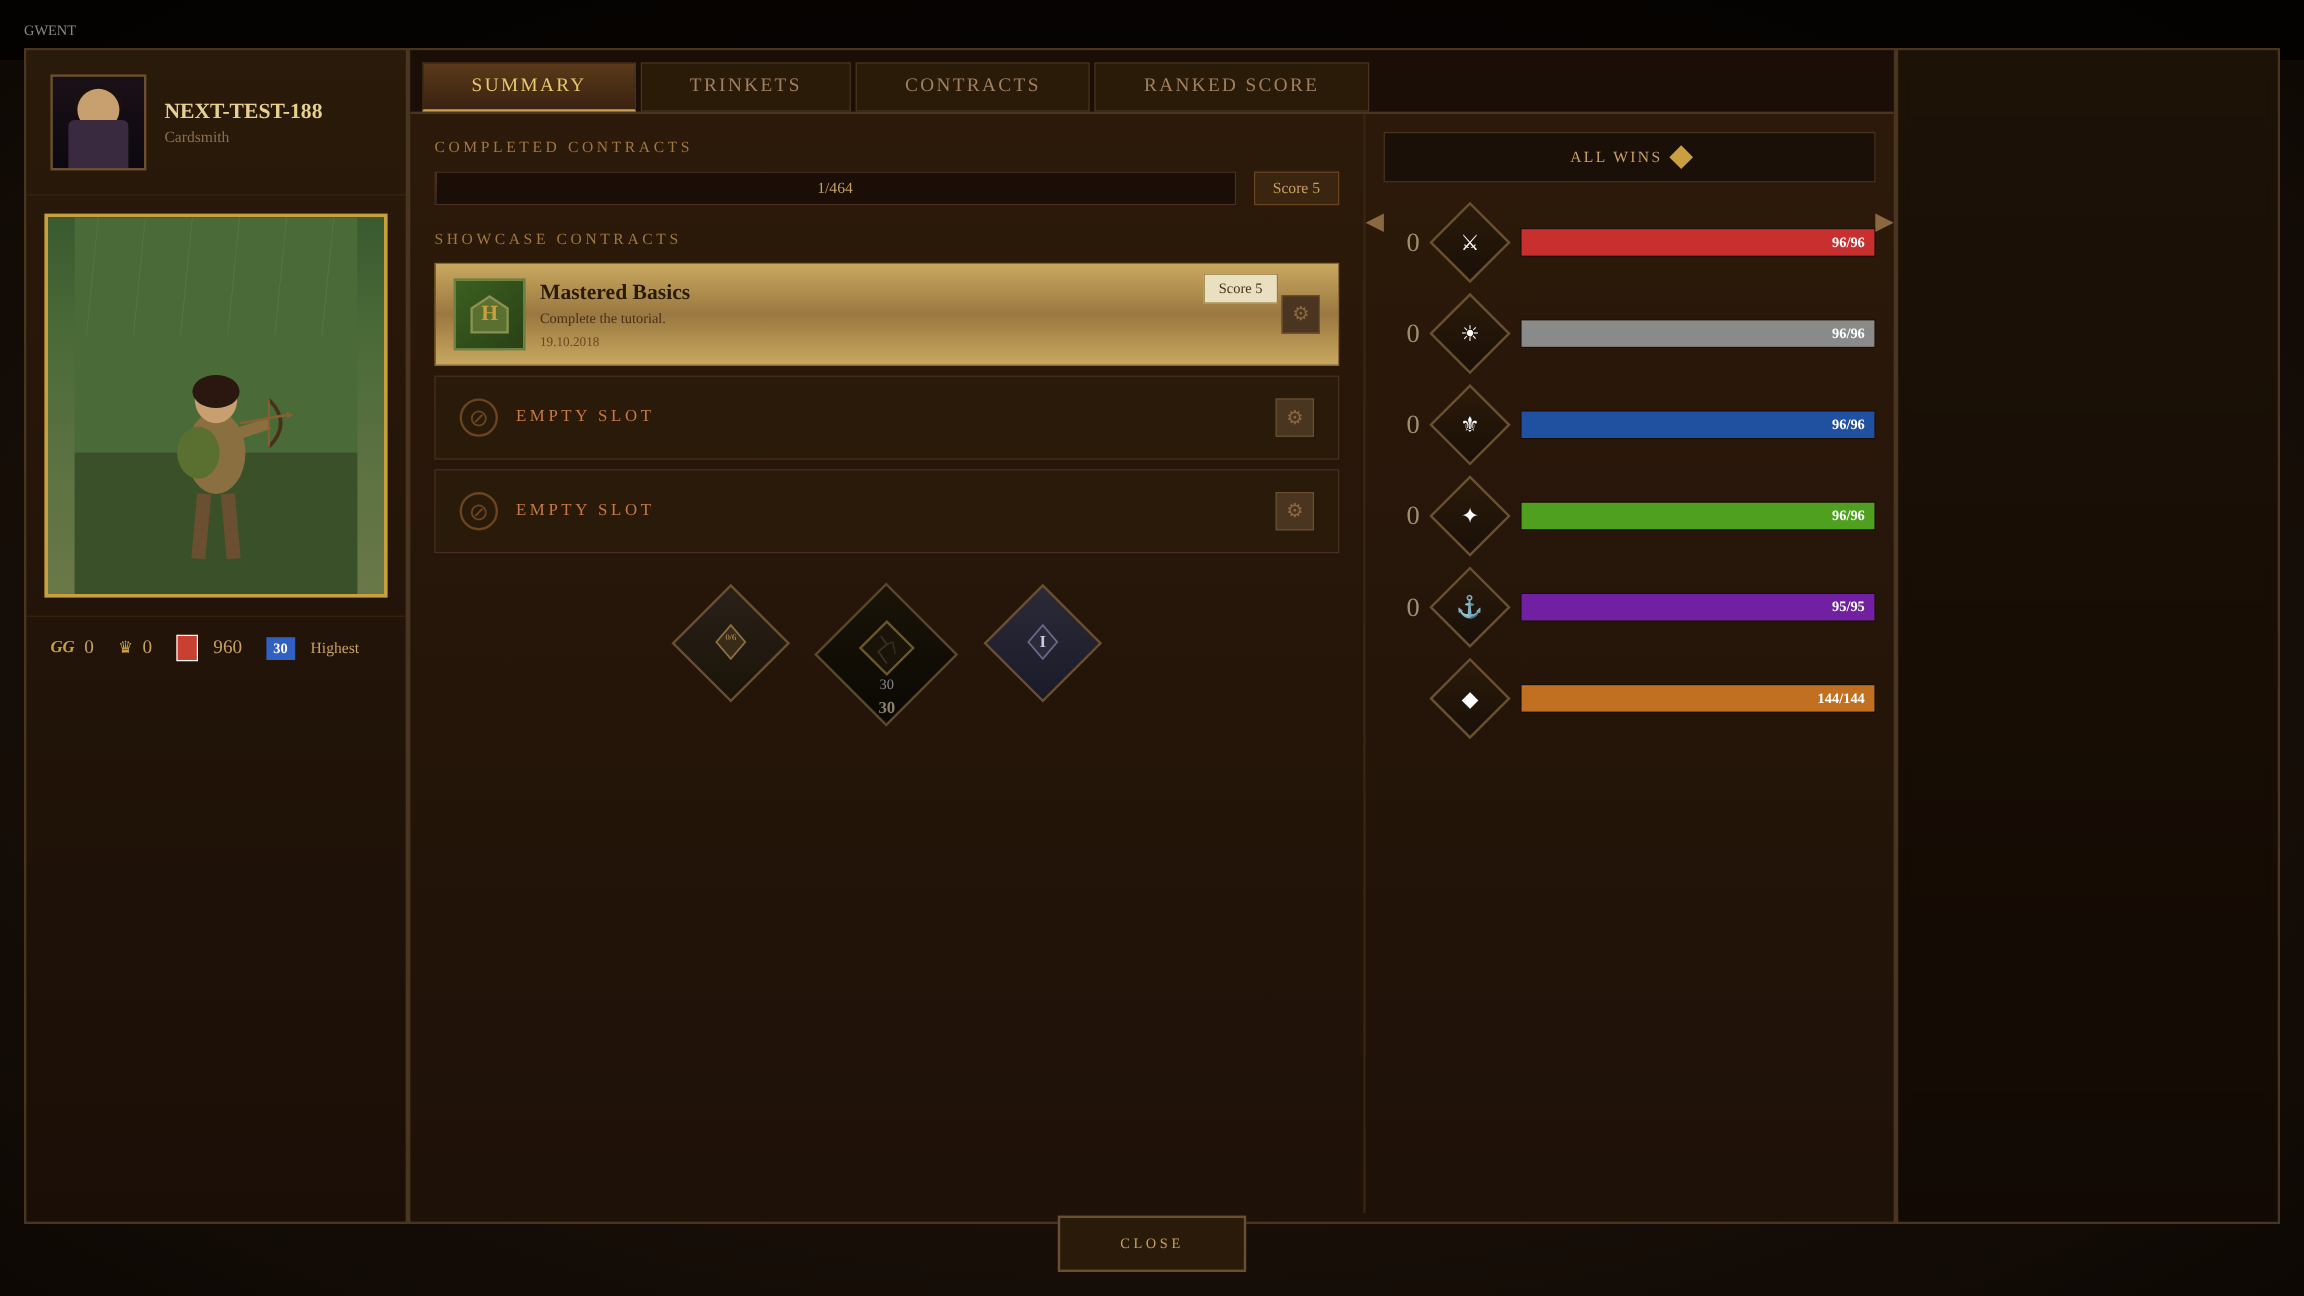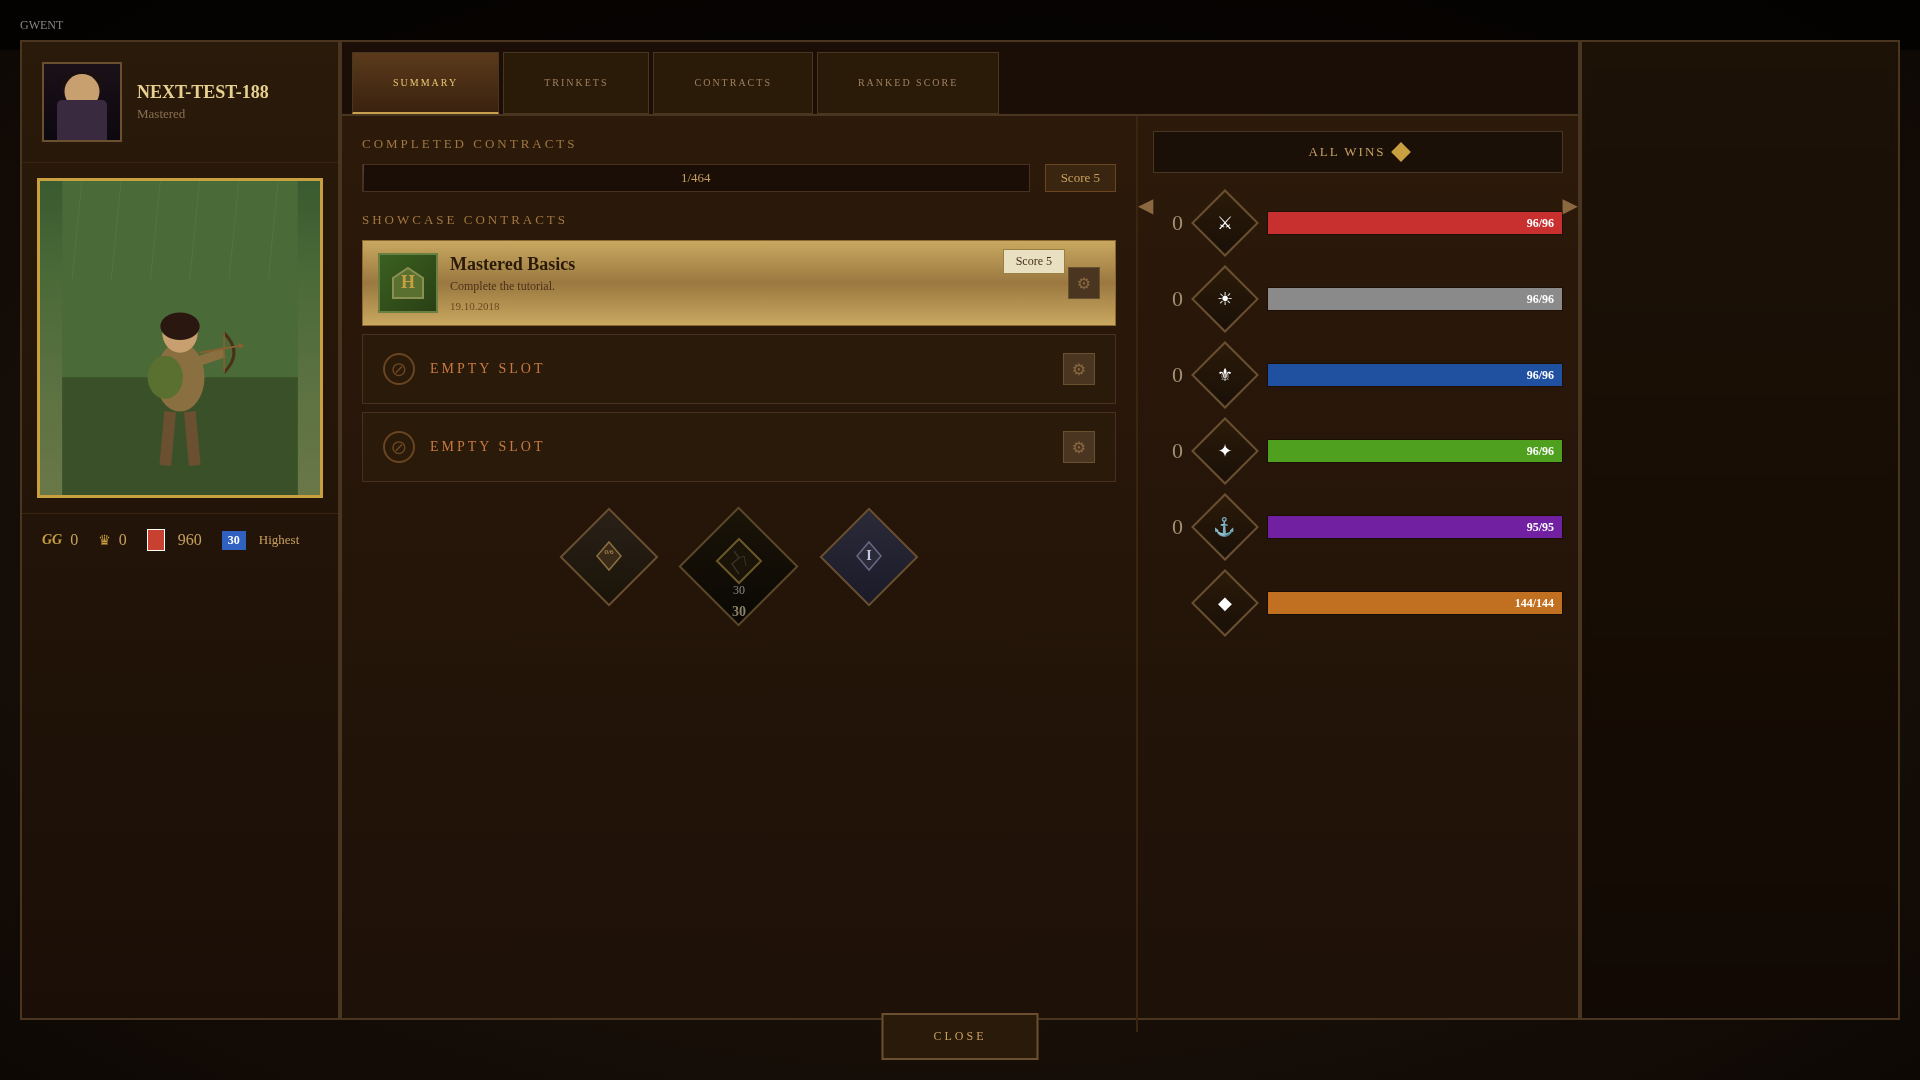--- a/index.html
+++ b/index.html
@@ -44,25 +44,25 @@
     
     .tab-bar {
       display: flex;
       gap: 4px;
       padding: 10px 10px 0;
       background: #1a0e06;
       border-bottom: 2px solid #4a3520;
     }
 
     .tab {
-      padding: 24px 40px;
+      padding: 10px 40px;
       background: #2a1a08;
       border: 1px solid #4a3520;
       color: #a08060;
-      font-size: 10px;
+      font-size: 16px;
       letter-spacing: 2px;
       cursor: pointer;
       text-transform: uppercase;
     }
 
     .tab.active {
       background: linear-gradient(180deg, #5a3a1a 0%, #3a2210 100%);
       border-bottom: 2px solid #c8a050;
       color: #e8c870;
     }
@@ -587,21 +587,21 @@
   <div class="player-avatar-area">
     <div class="player-avatar">
       <div class="avatar-person">
         <div class="avatar-hair"></div>
         <div class="avatar-head"></div>
         <div class="avatar-body"></div>
       </div>
     </div>
     <div>
       <div class="player-name">NEXT-TEST-188</div>
-      <div class="player-title">Mastered</div>
+      <div class="player-title">Cardsmith</div>
     </div>
   </div>
 
   <div class="card-display">
     <div class="card-number">5</div>
     <div class="card-art">
       
       <svg width="100%" height="100%" viewBox="0 0 240 320">
 
         <rect width="240" height="320" fill="#4a6a38"></rect>

